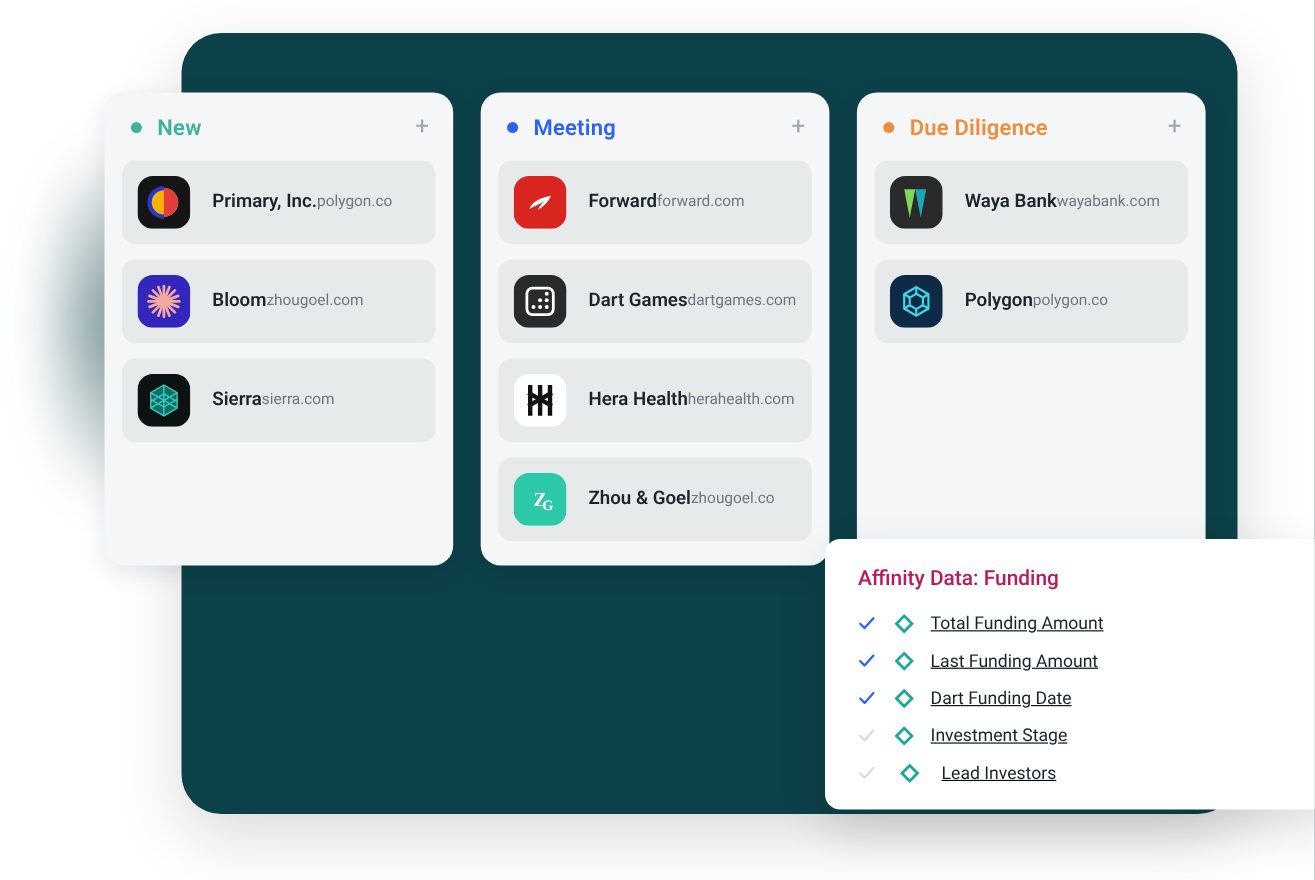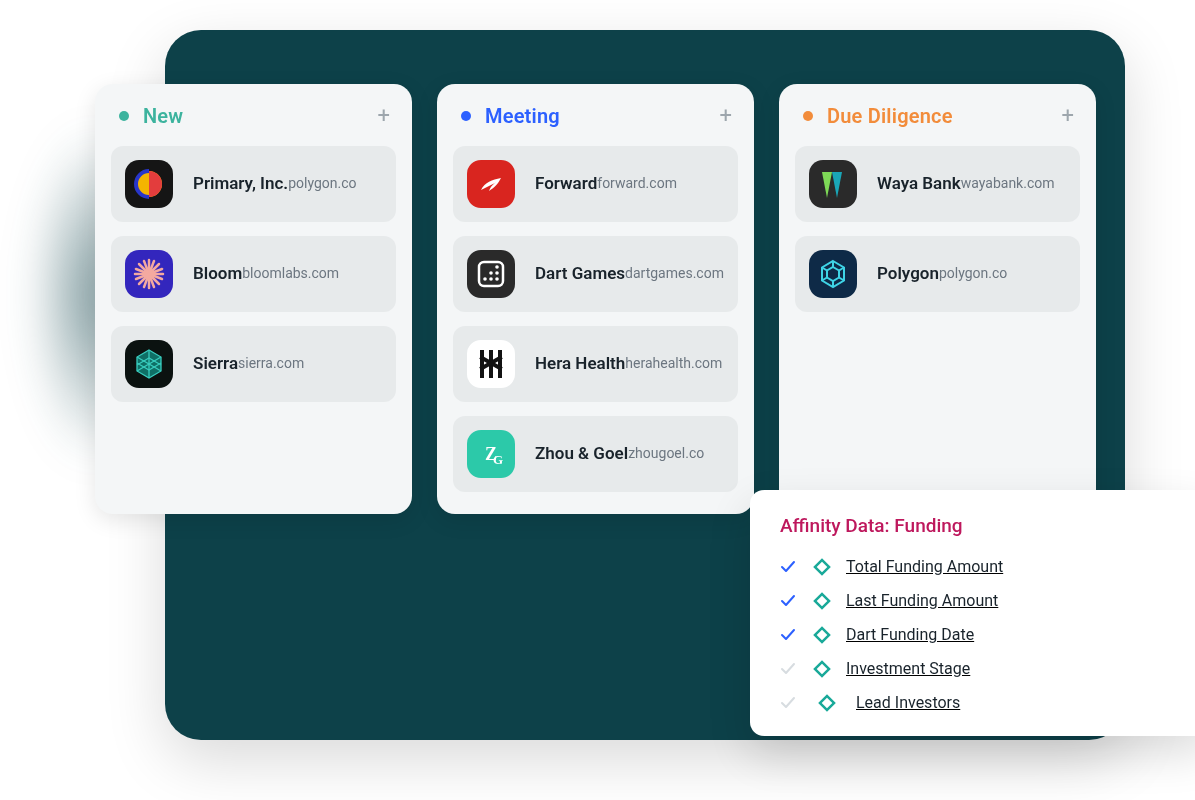--- a/index.html
+++ b/index.html
@@ -141,21 +141,21 @@
                 <line x1="34" y1="14" x2="14" y2="34"></line>
               <line x1="19" y1="11" x2="29" y2="37"></line>
                 <line x1="29" y1="11" x2="19" y2="37"></line>
               <line x1="11" y1="19" x2="37" y2="29"></line>
                 <line x1="37" y1="19" x2="11" y2="29"></line>
             </g>
             </svg>
         </span>
         <div class="card-text">
           <span class="card-name">Bloom</span>
-          <span class="card-domain">bloomlabs.com</span>
+          <span class="card-domain">zhougoel.com</span>
         </div>
       </div>
 
       <div class="card">
         <span class="logo">
           <svg viewBox="0 0 48 48" width="48" height="48">
               <rect width="48" height="48" rx="14" fill="#0b1210"></rect>
             <g transform="translate(24 24)">
               <polygon points="0,-14 12,-7 12,7 0,14 -12,7 -12,-7" fill="#0f6f66"></polygon>
               <g stroke="#38cbbd" stroke-width="1.3" fill="none">

